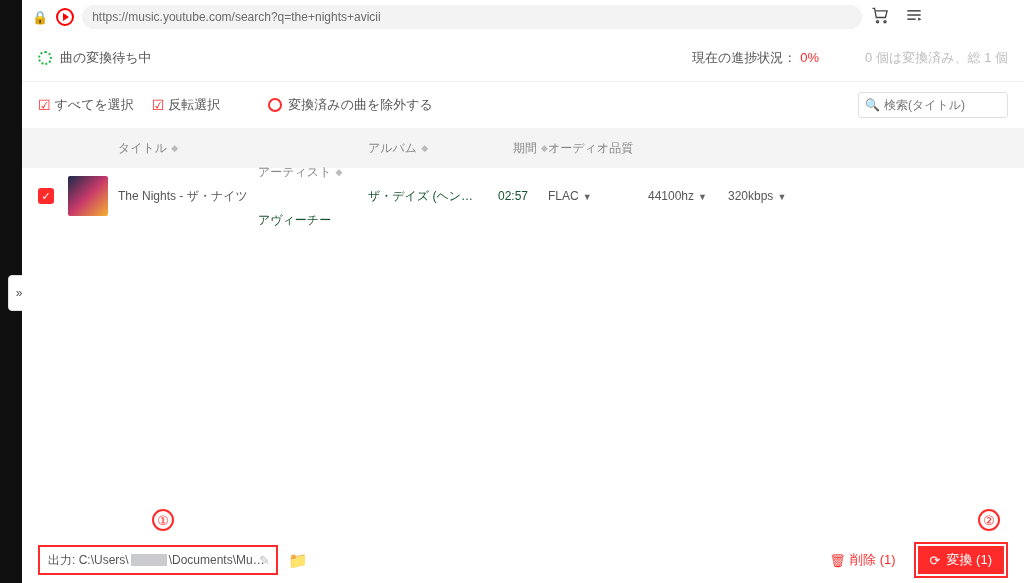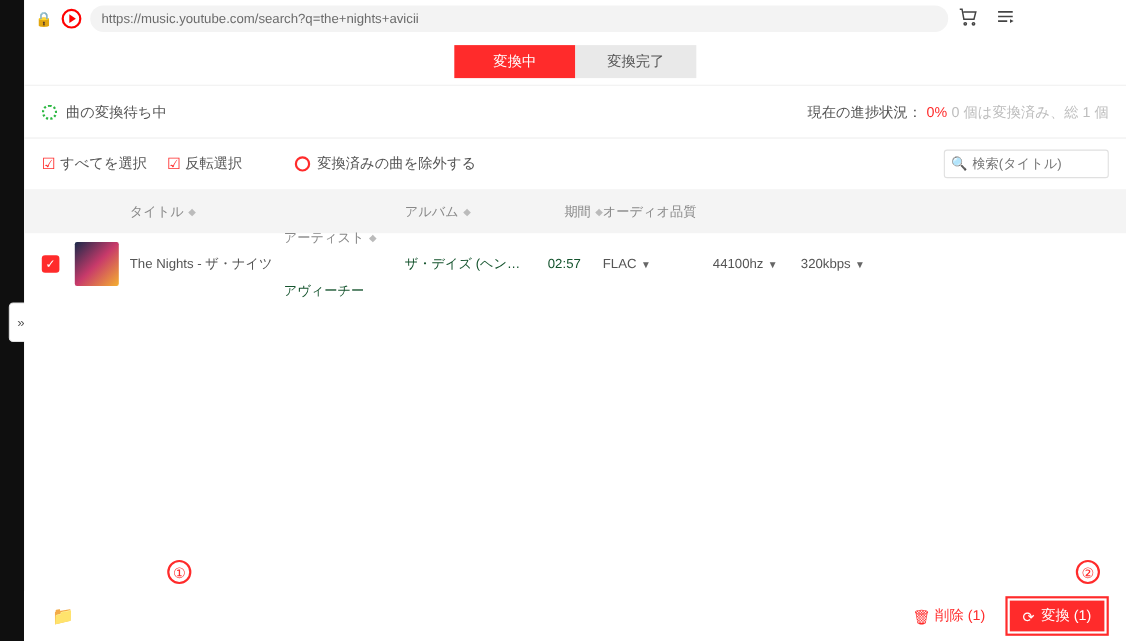--- a/index.html
+++ b/index.html
@@ -105,21 +105,21 @@
     border-bottom: 1px solid #eee;
     font-size: 13px;
     color: #555;
   }
   .spin-ico {
     width: 14px; height: 14px; border-radius: 50%;
     border: 2px dotted #2cb742;
     margin-right: 8px;
   }
   .status-right { margin-left: auto; display: flex; gap: 4px; align-items: center; text-align: center; }
-  .status-right .light { color: #bdbdbd; }
+  .status-right .light { color: #bdbdbd; margin-left: 42px; }
   .pct { color: #ff2b2b; }
   .controls-row {
     height: 46px;
     display: flex;
     align-items: center;
     padding: 0 16px;
     gap: 18px;
     font-size: 13px;
   }
   .red-ico { color: #ff2b2b; margin-right: 4px; font-size: 14px; }
@@ -280,26 +280,20 @@
         <svg width="20" height="20" viewBox="0 0 24 24" fill="none" stroke="#444" stroke-width="1.8">
             <line x1="4" y1="7" x2="20" y2="7"></line>
             <line x1="4" y1="12" x2="20" y2="12"></line>
             <line x1="4" y1="17" x2="14" y2="17"></line>
             <path d="M17 15 l4 2 -4 2 z" fill="#444" stroke="none"></path>
           </svg>
       </span>
     </div>
   </div>
 
-  <div class="tabs-row">
-    <div class="seg">
-      <div class="tab active">変換中</div>
-      <div class="tab inactive">変換完了</div>
-    </div>
-  </div>
 
   <div class="status-row">
     <span class="spin-ico"></span>
     <span>曲の変換待ち中</span>
     <div class="status-right">
       <span>現在の進捗状況：</span>
       <span class="pct">0%</span>
       <span class="light">0 個は変換済み、総 1 個</span>
     </div>
   </div>
@@ -363,20 +357,26 @@
     </div>
     <div class="c-hz">
       <span>44100hz</span><span class="caret-down">▼</span>
     </div>
     <div class="c-kbps">
       <span>320kbps</span><span class="caret-down">▼</span>
     </div>
   </div>
 
   <div class="bottom-bar">
+    <div class="output-box">
+      <span>出力: C:\Users\</span>
+      <span class="mask"></span>
+      <span>\Documents\Mu…</span>
+      <span class="edit-ico">✎</span>
+    </div>
     <span class="folder-ico">📁</span>
 
     <div class="del-btn">
       <span>🗑</span>
       <span>削除 (1)</span>
     </div>
 
     <div class="convert-box">
       <div class="convert-btn">
         <span>⟳</span>

